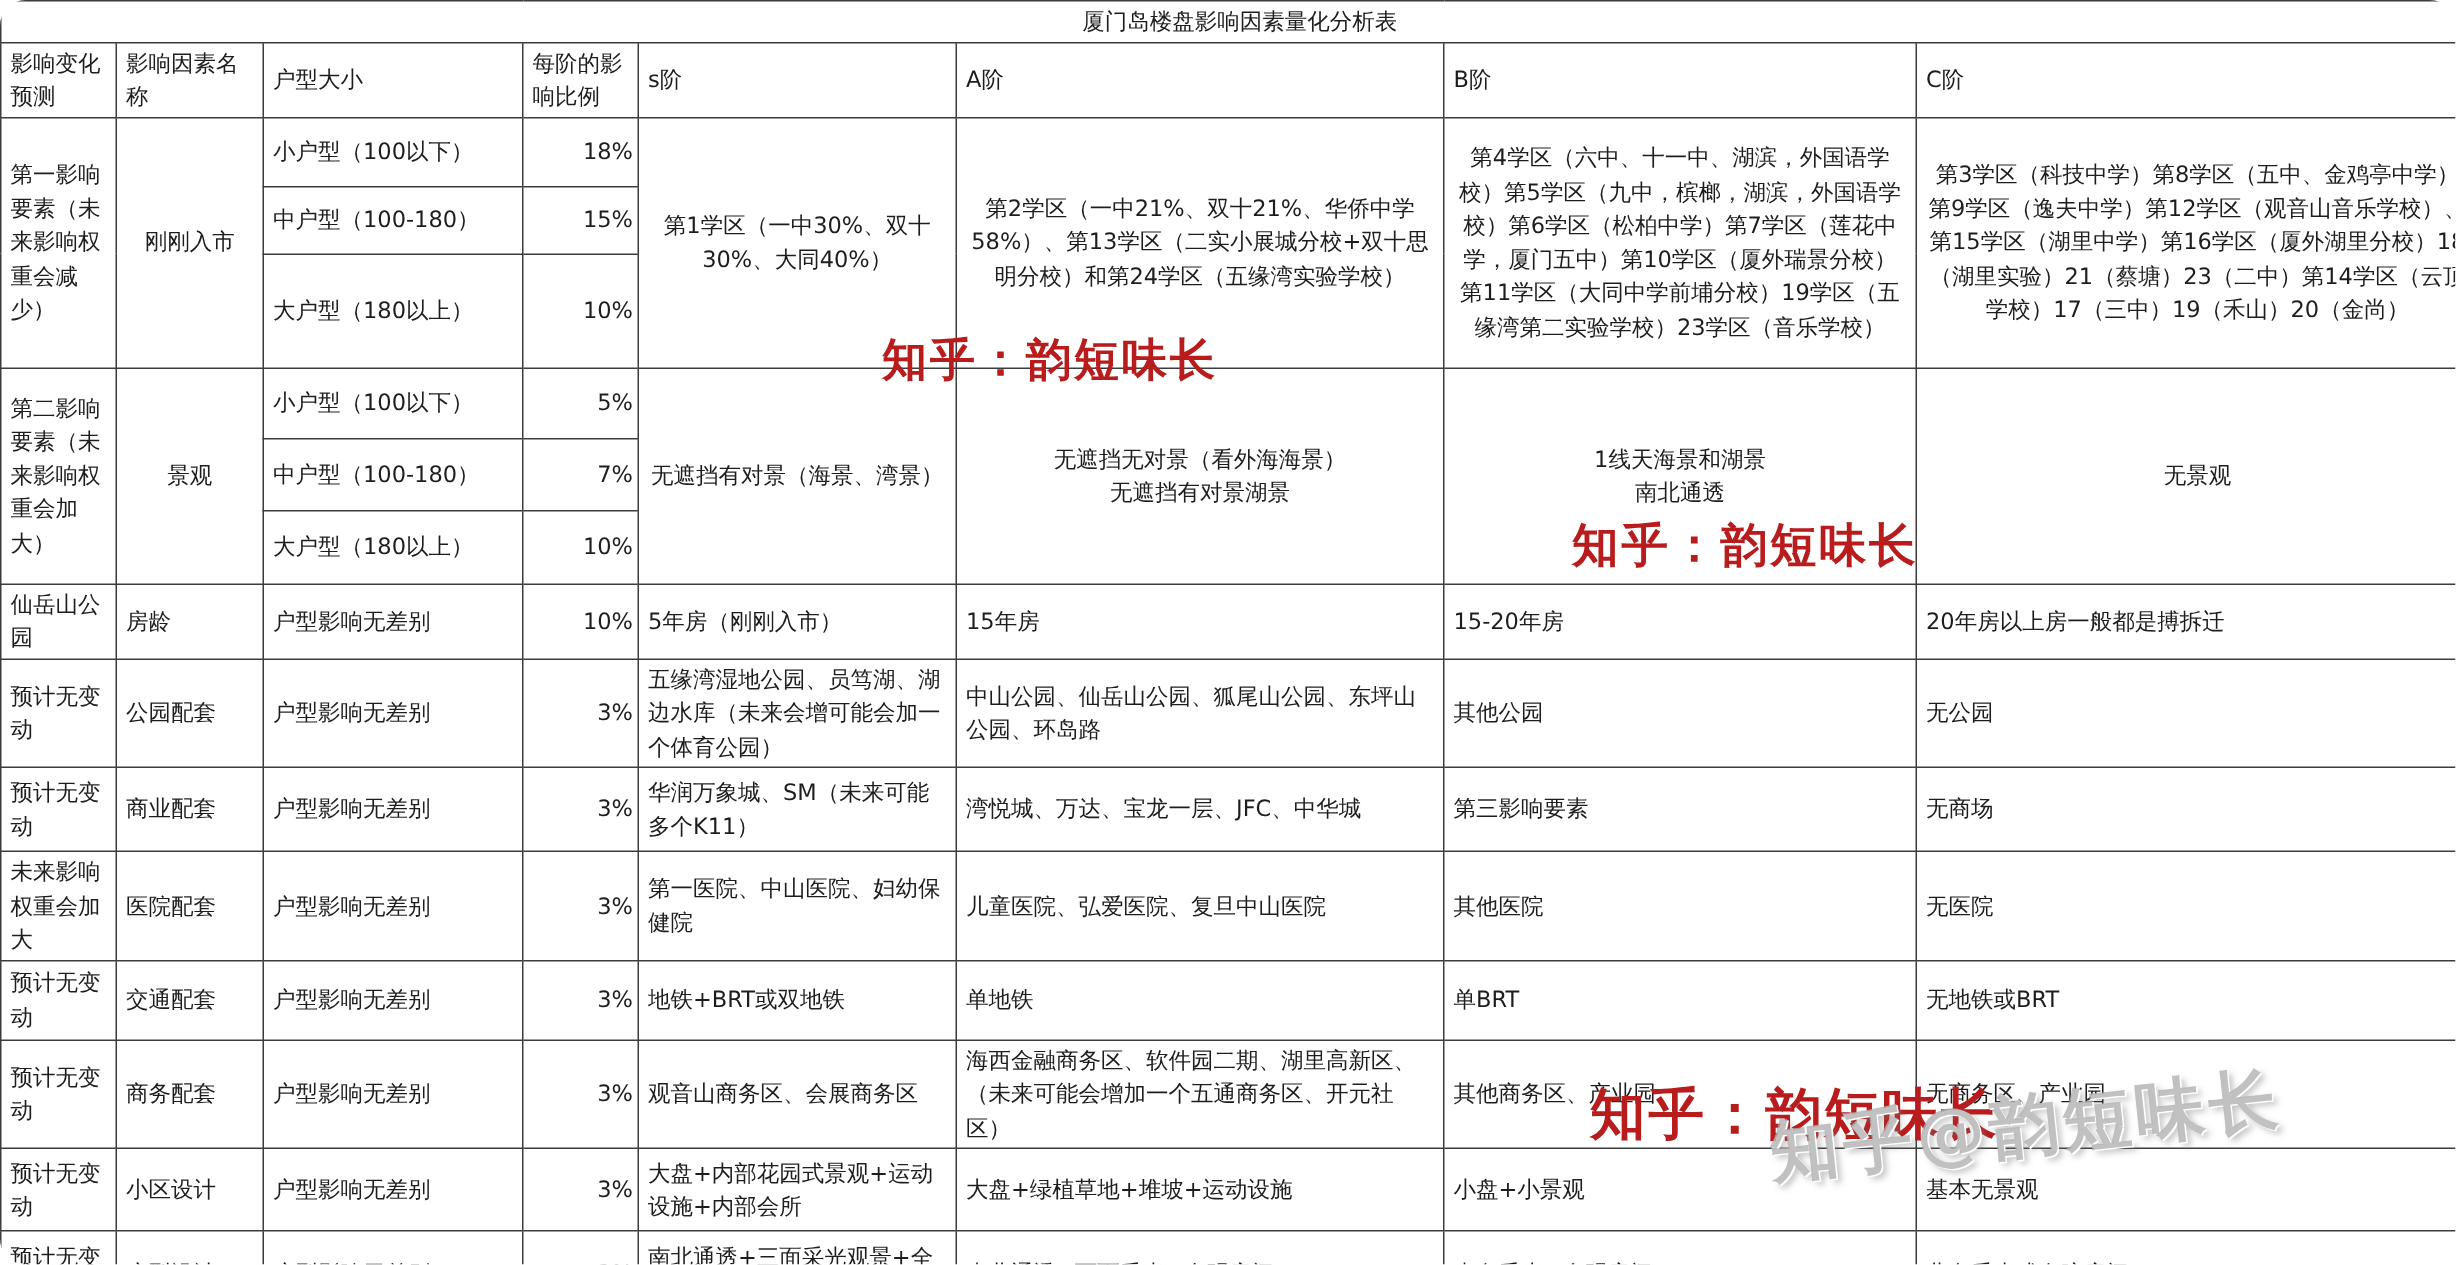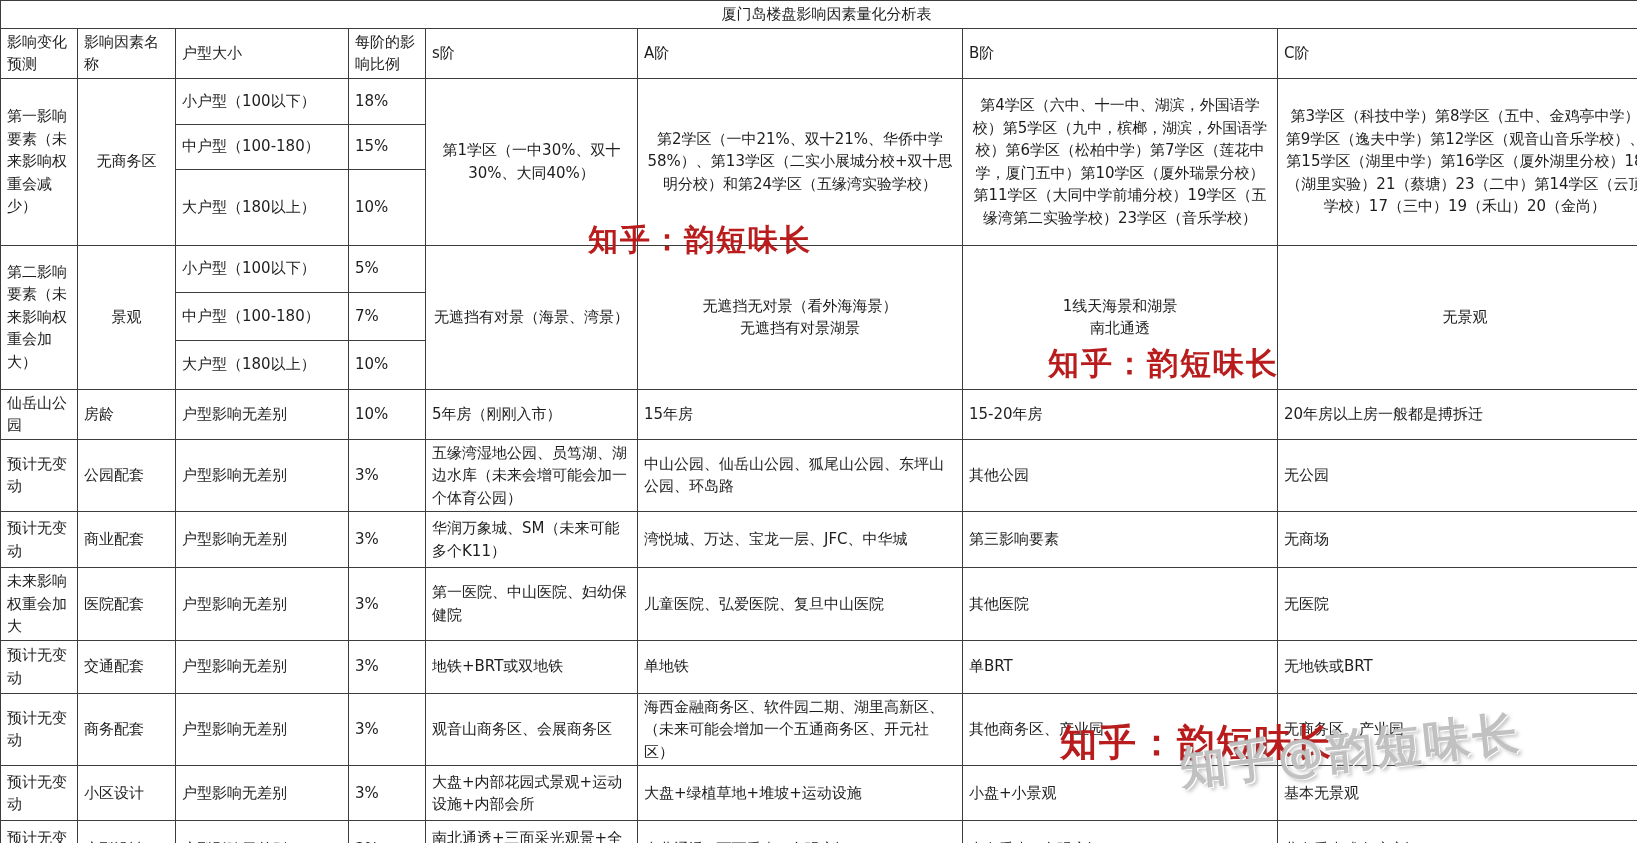--- a/index.html
+++ b/index.html
@@ -1,27 +1,27 @@
 <!DOCTYPE html>
 <html><head>
 <meta charset="utf-8">
 <style>
   html,body{margin:0;padding:0;background:#fff;}
   .screen{
     position:relative;width:1637px;height:843px;overflow:hidden;background:#fff;
-    font-family:"DejaVu Sans","Liberation Sans",sans-serif;color:#1d1d1d;
+    font-family:"DejaVu Sans","Liberation Sans",sans-serif;color:#1d1d1d;border-radius:17px;
   }
   table.analysis{border-collapse:collapse;table-layout:fixed;width:1652px;}
   table.analysis td, table.analysis th{
     border:1px solid #3c3c3c;padding:2px 6px;font-weight:normal;font-size:15px;
     line-height:1.5;vertical-align:middle;white-space:pre-line;overflow:hidden;
   }
   .title-cell{text-align:center;font-size:17px;padding:0 2px;line-height:1.3;}
   th{text-align:left;}
-  .ratio{text-align:left;padding-right:3px !important;}
+  .ratio{text-align:right;padding-right:3px !important;}
   .center{text-align:center;}
   .sep-dark td{border-top-width:2px;}
   .sep-gray td{border-top:2px solid #8f8f8f;}
   .wm-pink{
     position:absolute;color:#b91c1c;font-weight:bold;white-space:nowrap;
     letter-spacing:2px;pointer-events:none;
   }
   .wm-pink.one{left:588px;top:220px;font-size:30px;}
   .wm-pink.two{left:1048px;top:343px;font-size:31px;}
   .wm-pink.three{left:1060px;top:718px;font-size:37px;}
@@ -60,21 +60,21 @@
       <th>户型大小</th>
       <th>每阶的影响比例</th>
       <th>s阶</th>
       <th>A阶</th>
       <th>B阶</th>
       <th>C阶</th>
     </tr>
 
     <tr style="height:46px">
       <td rowspan="3">第一影响要素（未来影响权重会减少）</td>
-      <td rowspan="3" class="center">无商务区</td>
+      <td rowspan="3" class="center">刚刚入市</td>
       <td>小户型（100以下）</td>
       <td class="ratio">18%</td>
       <td rowspan="3" class="center">第1学区（一中30%、双十30%、大同40%）</td>
       <td rowspan="3" class="center">第2学区（一中21%、双十21%、华侨中学58%）、第13学区（二实小展城分校+双十思明分校）和第24学区（五缘湾实验学校）</td>
       <td rowspan="3" class="center">第4学区（六中、十一中、湖滨，外国语学校）第5学区（九中，槟榔，湖滨，外国语学校）第6学区（松柏中学）第7学区（莲花中学，厦门五中）第10学区（厦外瑞景分校）第11学区（大同中学前埔分校）19学区（五缘湾第二实验学校）23学区（音乐学校）</td>
       <td rowspan="3" class="center">第3学区（科技中学）第8学区（五中、金鸡亭中学）第9学区（逸夫中学）第12学区（观音山音乐学校）、第15学区（湖里中学）第16学区（厦外湖里分校）18（湖里实验）21（蔡塘）23（二中）第14学区（云顶学校）17（三中）19（禾山）20（金尚）</td>
     </tr>
     <tr style="height:45px">
       <td>中户型（100-180）</td>
       <td class="ratio">15%</td>

